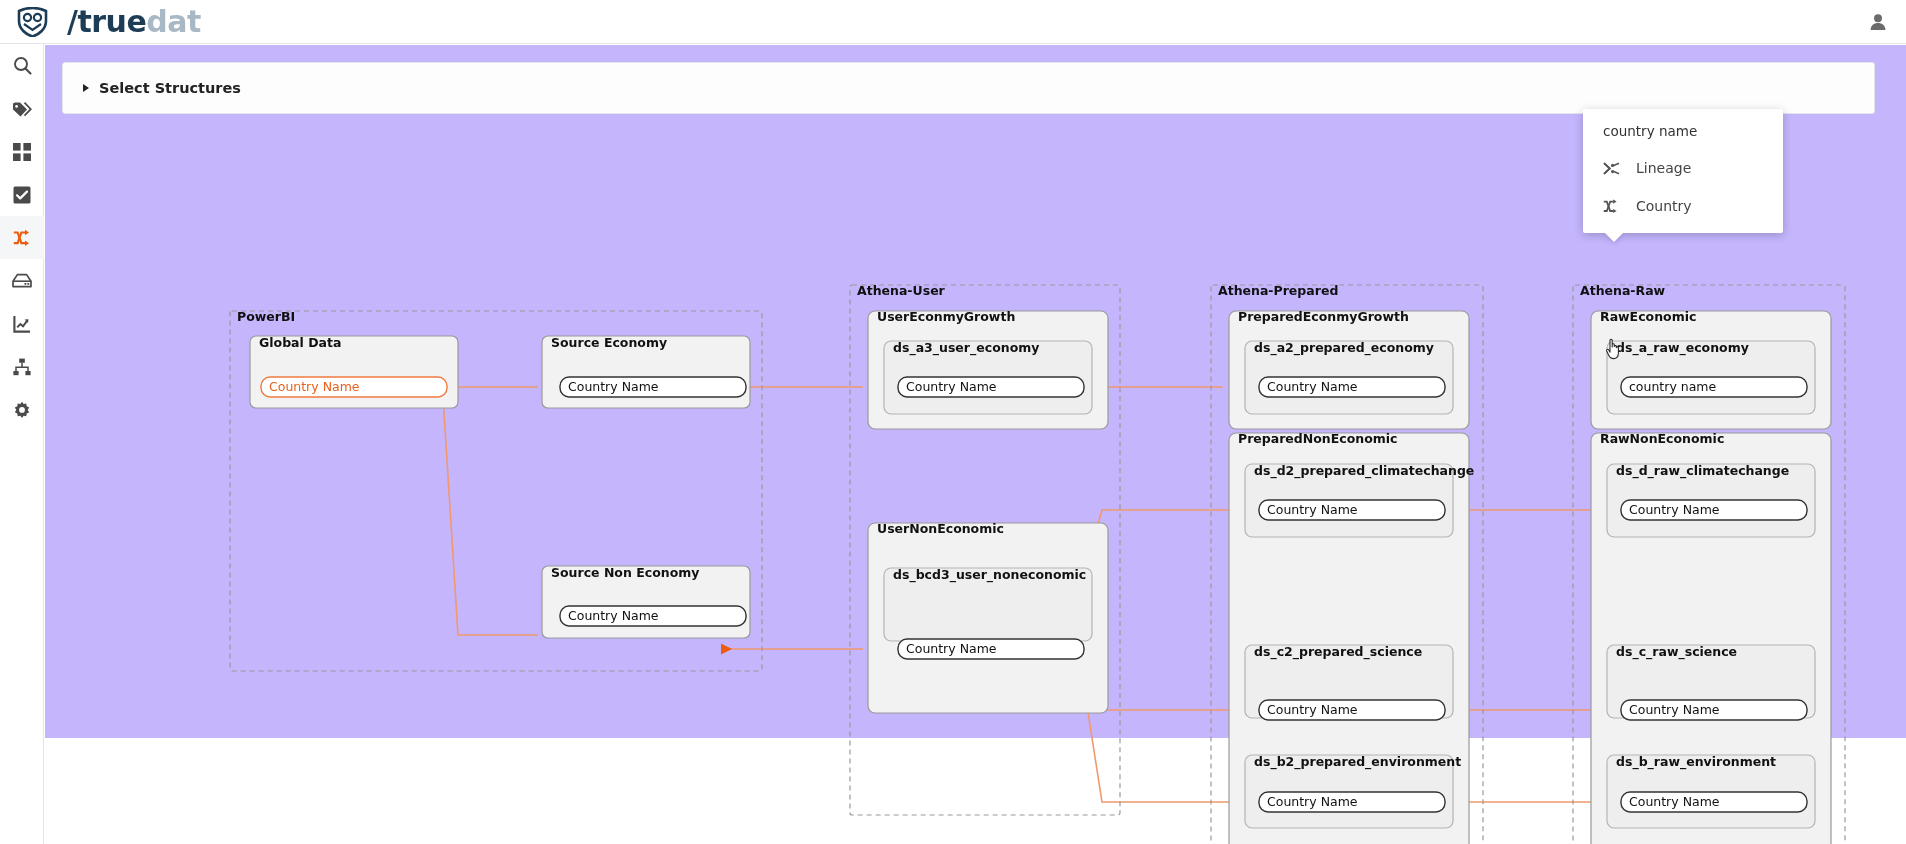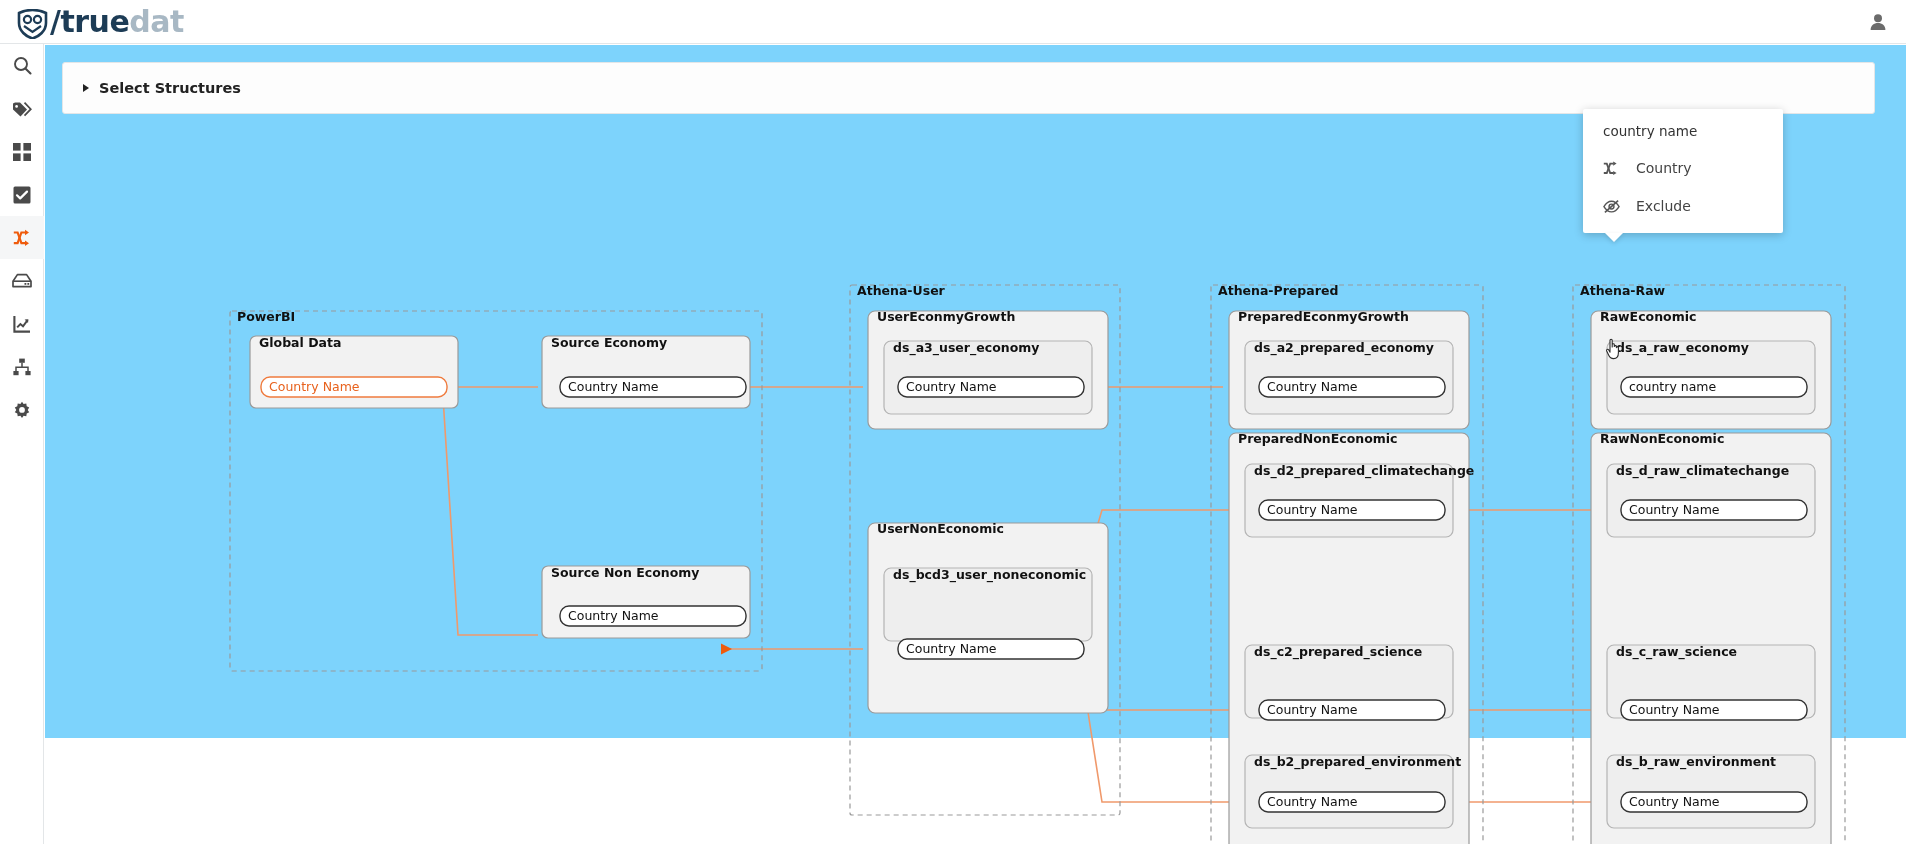--- a/index.html
+++ b/index.html
@@ -14,22 +14,22 @@
   
   .topbar {
     position: absolute; left: 0; top: 0;
     width: 1906px; height: 44px;
     background: #ffffff;
     border-bottom: 1px solid #e3e6e8;
     display: flex; align-items: center;
     z-index: 30;
   }
   .logo-wrap {
-    display: flex; align-items: flex-end;
-    margin-left: 16px; gap: 0;
+    display: flex; align-items: center;
+    margin-left: 16px; gap: 17px;
   }
   .logo-mark { width: 34px; height: 30px; display: block; }
   .logo-text {
     font-size: 30px; font-weight: bold; letter-spacing: -0.5px;
     font-family: "DejaVu Sans", sans-serif;
   }
   .logo-text .slash { color: #1d3c56; }
   .logo-text .true  { color: #1d3c56; }
   .logo-text .dat   { color: #a8b8c4; }
   .user-icon {
@@ -50,21 +50,21 @@
     display: flex; align-items: center; justify-content: center;
     cursor: pointer;
   }
   .rail-item svg { display: block; }
   .rail-item.active { background: #f5f6f7; }
 
   
   .content {
     position: absolute; left: 45px; top: 45px;
     width: 1861px; height: 693px;
-    background: #7dd3fc;
+    background: #c4b5fd;
   }
   .panel {
     position: absolute; left: 17px; top: 17px;
     width: 1813px; height: 52px;
     background: #fdfdfd;
     border: 1px solid #e3e6e8;
     border-radius: 3px;
     display: flex; align-items: center;
   }
   .panel-caret {
@@ -394,43 +394,45 @@
           </g>
         </g>
       </g>
     </svg>
   </div>
 </div>
 
 <div class="ctx-menu">
   <div class="ctx-header">country name</div>
 
+  <div class="ctx-item">
+    <span class="ctx-ico">
+      <svg width="17" height="15" viewBox="0 0 17 15">
+        <path d="M1 2.2 L6.8 7.5 L1 12.8" fill="none" stroke="#555" stroke-width="1.7"></path>
+        <path d="M1 12.8 L6.8 7.5 L1 2.2" fill="none" stroke="#555" stroke-width="1.7"></path>
+        <circle cx="9.6" cy="4.4" r="1.6" fill="#555"></circle>
+        <circle cx="9.6" cy="10.6" r="1.6" fill="#555"></circle>
+        <path d="M10.8 4.4 L16 2.2 M10.8 10.6 L16 12.8" stroke="#555" stroke-width="1.6"></path>
+      </svg>
+    </span>
+    <span class="ctx-label">Lineage</span>
+  </div>
 
   <div class="ctx-item">
     <span class="ctx-ico">
       <svg width="17" height="15" viewBox="0 0 17 15">
         <path d="M0.8 2.6 L3.8 2.6 L7.2 12 L10.6 12" fill="none" stroke="#555" stroke-width="1.8"></path>
         <path d="M0.8 12 L3.8 12 L7.2 2.6 L10.6 2.6" fill="none" stroke="#555" stroke-width="1.8"></path>
         <path d="M10.2 0.5 L13.6 2.6 L10.2 4.7 Z" fill="#555"></path>
         <path d="M10.2 9.9 L13.6 12 L10.2 14.1 Z" fill="#555"></path>
       </svg>
     </span>
     <span class="ctx-label">Country</span>
   </div>
 
-  <div class="ctx-item">
-    <span class="ctx-ico">
-      <svg width="18" height="15" viewBox="0 0 18 15">
-        <path d="M1 7.6 C3.4 3.6 6 2 9 2 C12 2 14.6 3.6 17 7.6 C14.6 11.6 12 13.2 9 13.2 C6 13.2 3.4 11.6 1 7.6 Z" fill="none" stroke="#555" stroke-width="1.5"></path>
-        <circle cx="9" cy="7.6" r="2.6" fill="none" stroke="#555" stroke-width="1.5"></circle>
-        <line x1="2" y1="13.8" x2="16" y2="1.2" stroke="#555" stroke-width="1.7"></line>
-      </svg>
-    </span>
-    <span class="ctx-label">Exclude</span>
-  </div>
 
 
   <div class="ctx-tail"></div>
 </div>
 
 <svg class="cursor" width="20" height="24" viewBox="0 0 20 24">
   <path d="M6 3.2 C6 1.9 8.2 1.9 8.2 3.2 L8.2 10 L8.2 7.6 C8.2 6.4 10.3 6.4 10.3 7.6 L10.3 9.4 C10.3 8.3 12.4 8.3 12.4 9.4 L12.4 10.6 C12.4 9.6 14.4 9.6 14.4 10.6 L14.4 15.8 C14.4 19.8 12 21.6 9.6 21.6 C7 21.6 5.6 20.2 4.6 18 L2.6 13.8 C2.1 12.6 3.8 11.6 4.6 12.8 L6 15.2 Z" fill="#ffffff" stroke="#2b2b2b" stroke-width="1.1" stroke-linejoin="round"></path>
 </svg>
 
 </body></html>

